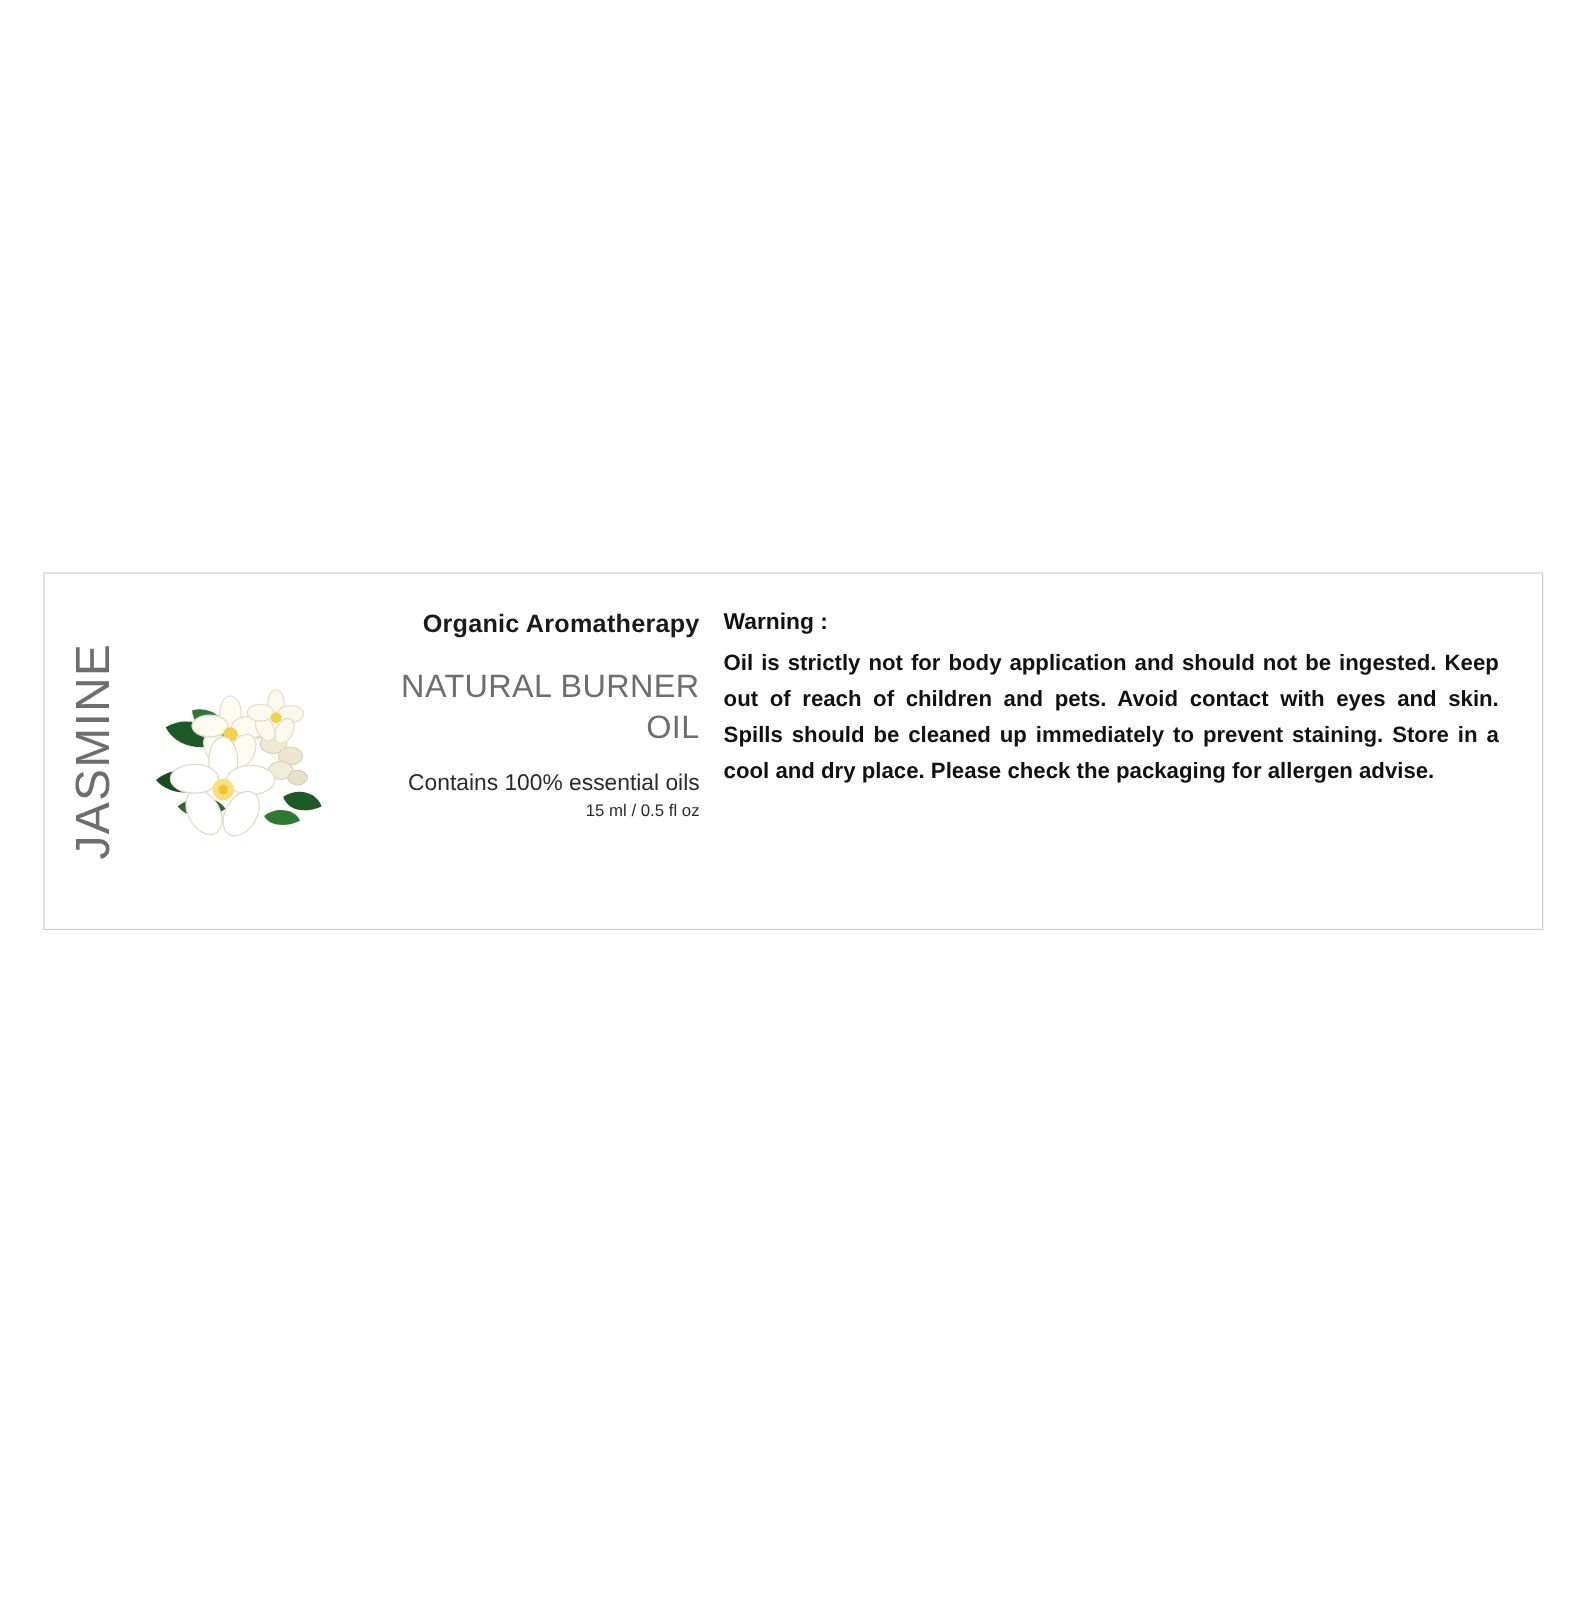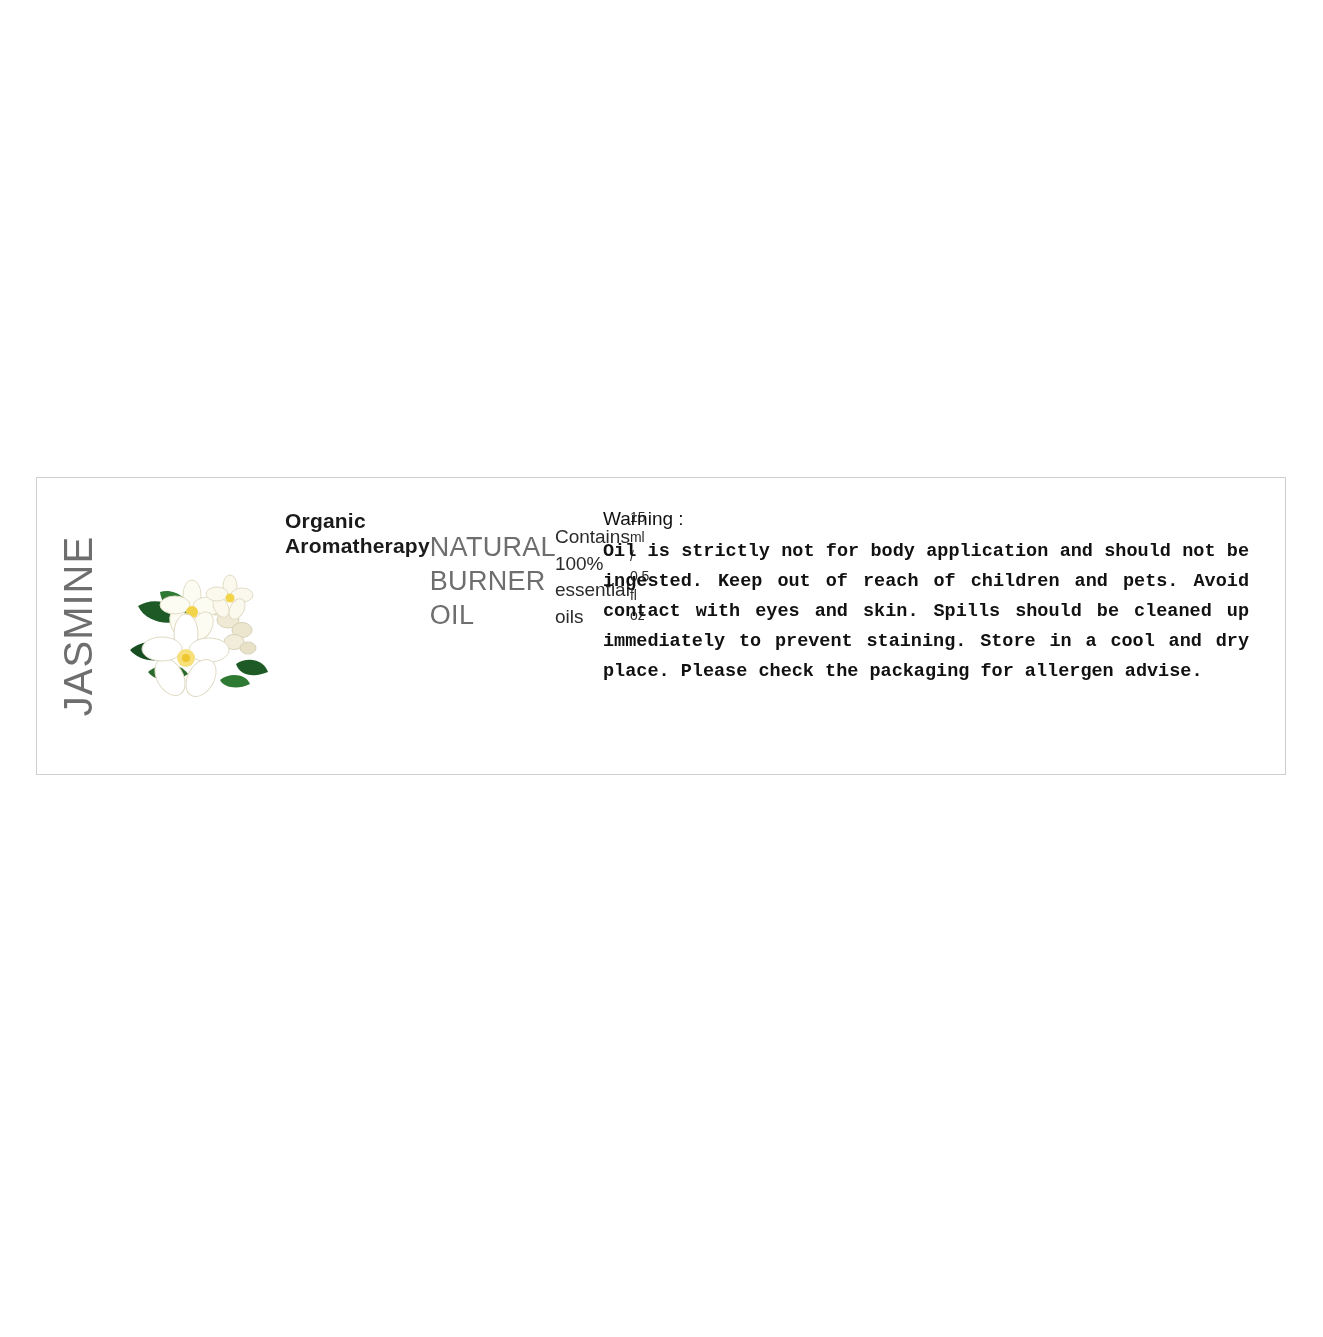--- a/index.html
+++ b/index.html
@@ -64,23 +64,23 @@
     height: 135px;
     display: block;
   }
 
   
   .col-product {
     flex: 0 0 310px;
     width: 310px;
     padding: 30px 6px 0 6px;
     box-sizing: border-box;
-    text-align: left;
+    text-align: right;
     display: flex;
-    flex-direction: row;
+    flex-direction: column;
   }
   .product-kicker {
     font-size: 21px;
     font-weight: bold;
     color: #1a1a1a;
     letter-spacing: 0.2px;
     line-height: 1.2;
   }
   .product-title {
     margin-top: 23px;
@@ -105,30 +105,29 @@
   
   .col-warning {
     flex: 1 1 auto;
     padding: 30px 36px 0 14px;
     box-sizing: border-box;
   }
   .warning-heading {
     font-size: 19px;
     color: #111111;
     margin-bottom: 7px;
-    font-weight: 400;
+    font-weight: 700;
   }
   .warning-body {
     font-size: 18.5px;
     font-weight: bold;
     color: #111111;
     line-height: 1.62;
     text-align: justify;
     text-justify: inter-word;
-    font-family: Liberation Mono, monospace;
   }
 </style>
 </head>
 <body>
 
 <div class="label-card">
 
   <div class="col-scent">
     <div class="scent-name">JASMINE</div>
   </div>

